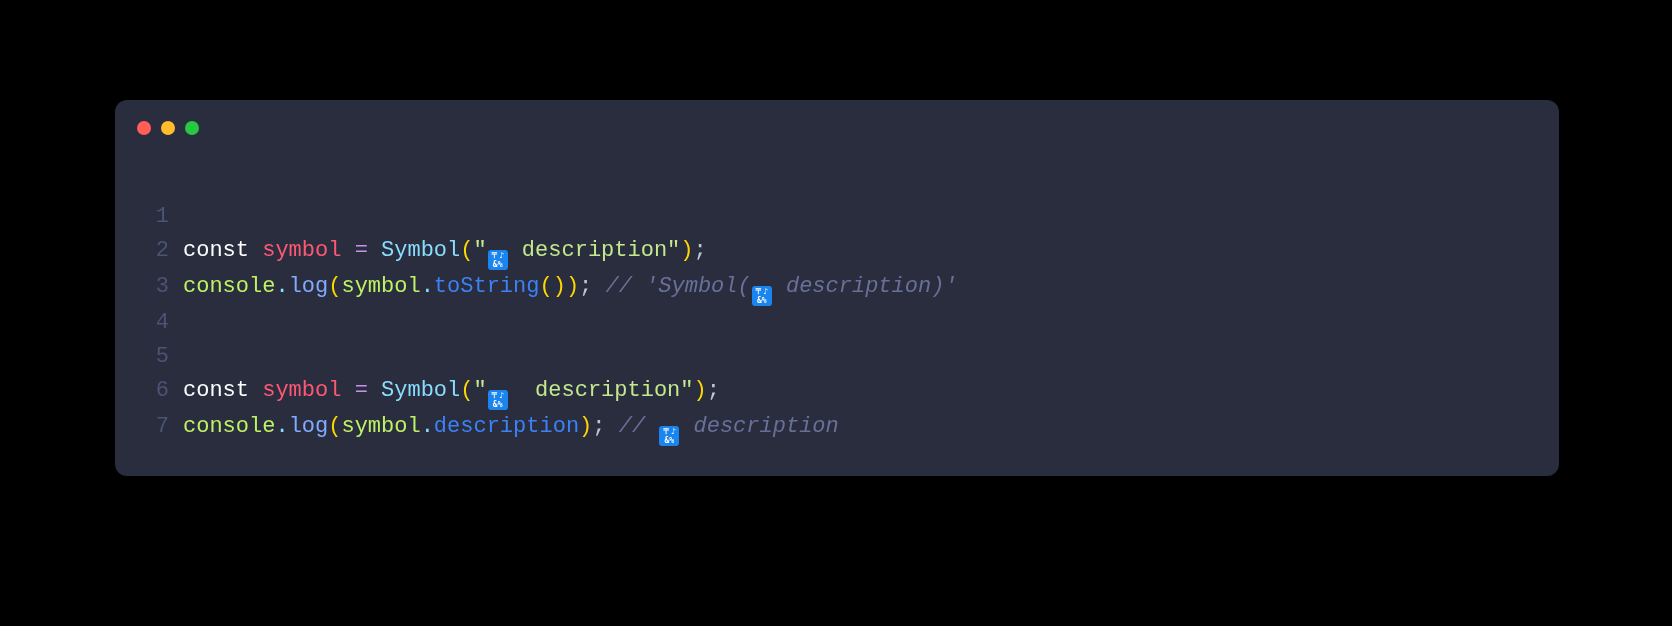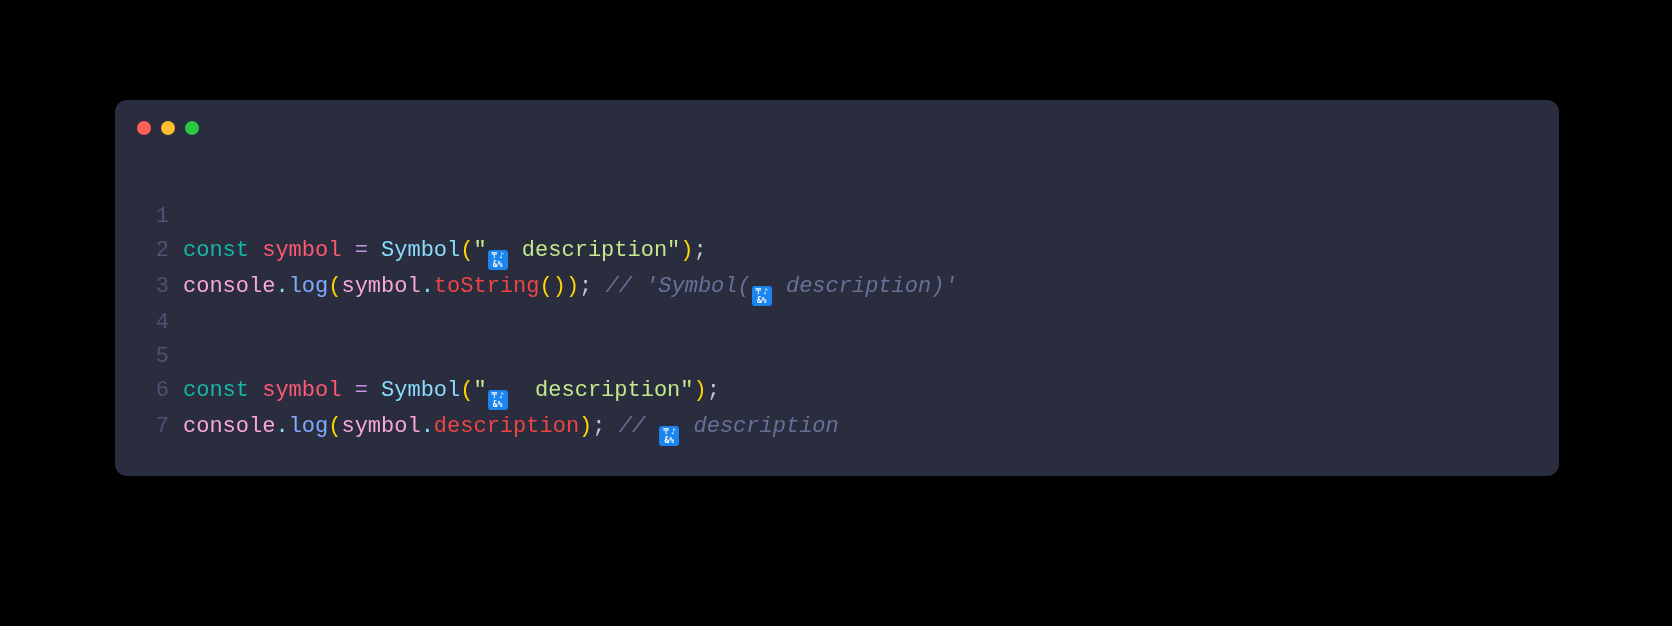--- a/index.html
+++ b/index.html
@@ -53,31 +53,31 @@
     text-align: right;
     color: #4c5374;
     margin-right: 14px;
     user-select: none;
     flex-shrink: 0;
   }
   .code { color: #bfc7d5; }
 
   
   .tok-comment  { color: #697098; font-style: italic; }
-  .tok-keyword  { color: #14b8a6; }
+  .tok-keyword  { color: #ffffff; }
   .tok-var      { color: #ff5874; }
   .tok-operator { color: #c792ea; }
   .tok-func     { color: #89ddff; }
   .tok-method   { color: #82aaff; }
   .tok-paren    { color: #ffd700; }
   .tok-string   { color: #c3e88d; }
   .tok-semi     { color: #bfc7d5; }
-  .tok-ident    { color: #f9a8d4; }
+  .tok-ident    { color: #bef264; }
   .tok-dot      { color: #89ddff; }
-  .tok-prop     { color: #ef4444; }
+  .tok-prop     { color: #3b82f6; }
 
   .emoji-box {
     display: inline-flex;
     align-items: center;
     justify-content: center;
     width: 20px;
     height: 20px;
     background: #1a84ef;
     color: #ffffff;
     font-size: 13px;

